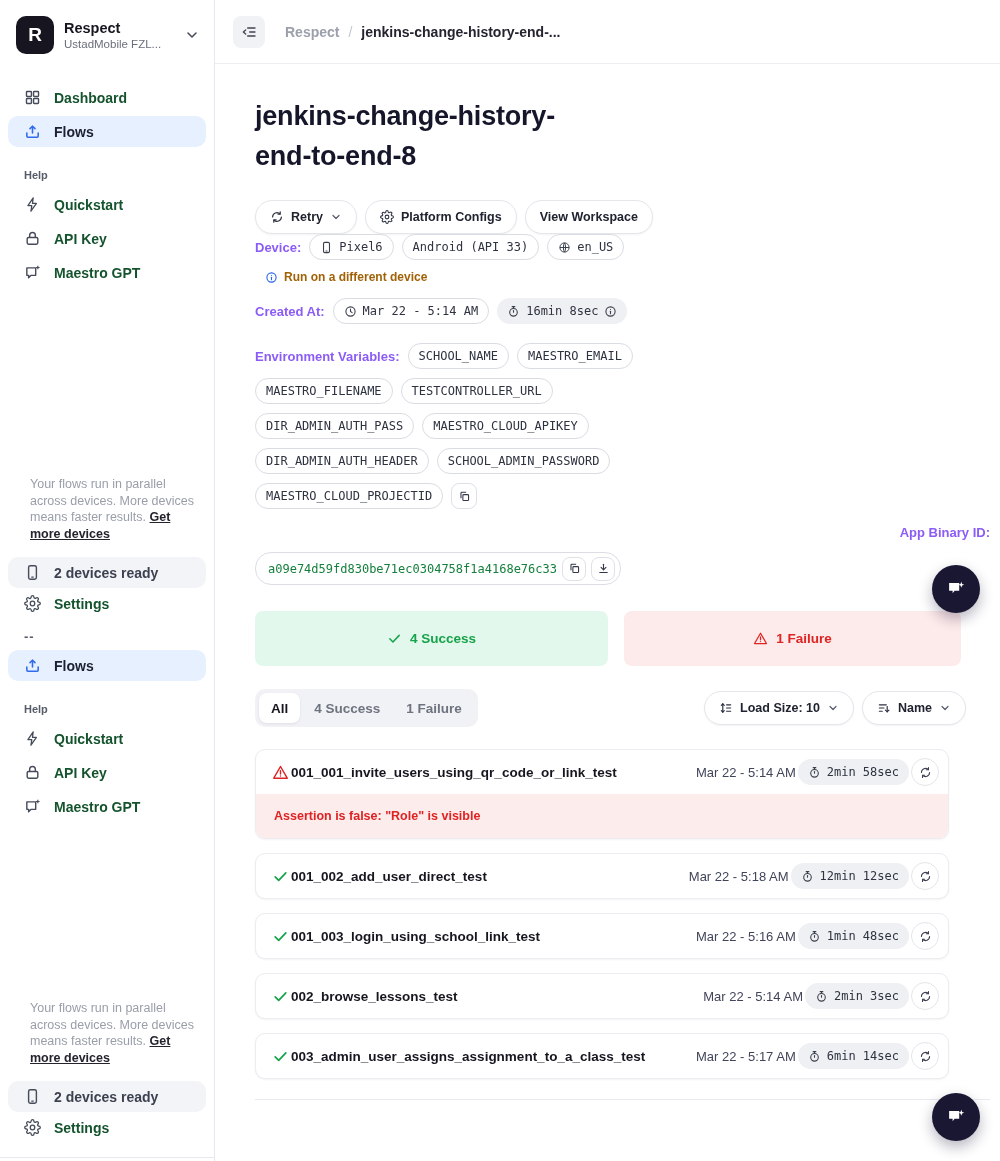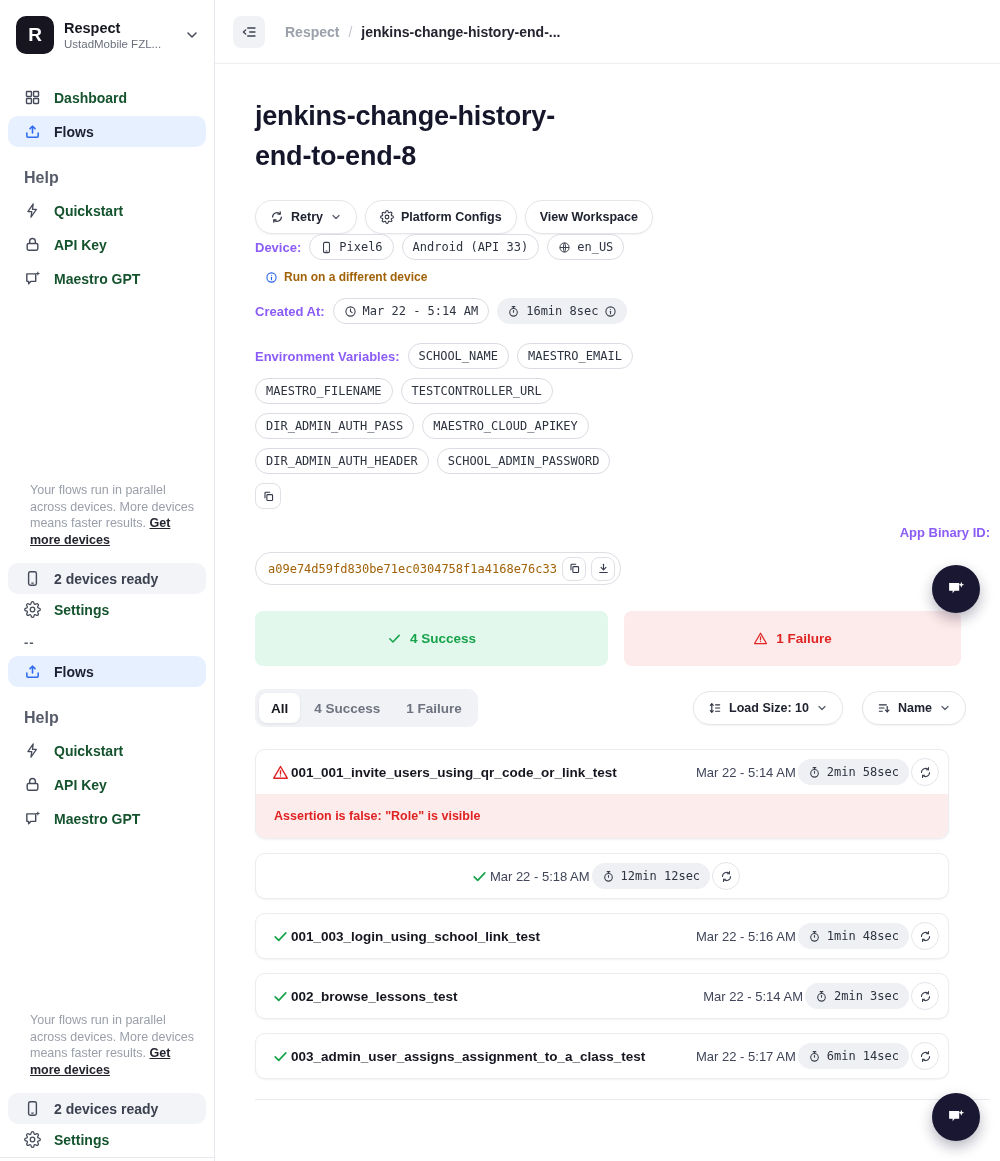--- a/index.html
+++ b/index.html
@@ -16,21 +16,21 @@
   .ws-logo { width:38px; height:38px; border-radius:10px; background:#17151f; color:#fff; display:flex; align-items:center; justify-content:center; font-weight:800; font-size:19px; flex:none; }
   .ws-meta { display:flex; flex-direction:column; min-width:0; }
   .ws-name { font-size:14.5px; font-weight:800; color:#15161f; }
   .ws-org { font-size:11.5px; color:#6a6f7b; margin-top:2px; white-space:nowrap; }
   .ws-chev { margin-left:auto; color:#4b505c; }
   .nav { margin-top:28px; }
   .nitem { display:flex; align-items:center; gap:13px; padding:7px 16px; border-radius:10px; font-size:14px; font-weight:700; color:#14532d; margin-bottom:3px; cursor:pointer; }
   .nitem .ic { width:17px; height:17px; color:#454b5a; }
   .nitem.active { background:#e7f0fe; color:#1c2030; }
   .nitem.active .ic { color:#2e6bee; }
-  .nsec { font-size:16px; font-weight:700; color:#565c69; margin:22px 0 8px 16px; }
+  .nsec { font-size:11px; font-weight:700; color:#565c69; margin:22px 0 8px 16px; }
   .promo { margin:188px 10px 0 22px; font-size:12.5px; line-height:16.5px; color:#999ea9; font-weight:500; }
   .promo .plink { color:#23242e; font-weight:700; text-decoration:underline; cursor:pointer; }
   .promo2 { margin-top:178px; }
   .devready { margin-top:15px; background:#f3f4f7; border-radius:10px; display:flex; align-items:center; gap:13px; padding:7px 16px; font-size:14px; font-weight:700; color:#3c4150; cursor:pointer; }
   .devready .ic { width:17px; height:17px; color:#454b5a; }
   .sdash { font-size:13px; font-weight:700; color:#565c69; margin:10px 0 6px 16px; letter-spacing:1px; }
   .side-bottom-line { position:absolute; left:0; right:0; bottom:3px; border-top:1px solid #e7e8ee; }
 
   
   .main { flex:1; min-width:0; display:flex; flex-direction:column; }
@@ -58,34 +58,34 @@
 
   .rundiff { display:flex; align-items:center; gap:6px; margin:2px 0 14px 10px; color:#a16207; font-size:12px; font-weight:700; cursor:pointer; }
   .rundiff .ic { width:13px; height:13px; color:#2463eb; }
 
   .env { width:384px; display:flex; flex-wrap:wrap; align-items:center; gap:9px 8px; margin-bottom:14px;margin-top:19px; }
   .sqbtn { width:26px; height:26px; border:1px solid #dfe1e6; border-radius:8px; background:#fff; display:flex; align-items:center; justify-content:center; color:#33384a; cursor:pointer; flex:none; }
   .sqbtn .ic { width:13px; height:13px; }
 
   .binlabel { margin:16px 0 12px; }
   .binbox { width:366px; height:33px; border:1px solid #dcdee4; border-radius:16px; display:flex; align-items:center; gap:5px; padding:0 5px 0 12px; }
-  .binid { font-family:"DejaVu Sans Mono", monospace; font-size:12px; color:#a16207; flex:1; white-space:nowrap; }
+  .binid { font-family:"DejaVu Sans Mono", monospace; font-size:12px; color:#15803d; flex:1; white-space:nowrap; }
   .binbox .sqbtn { width:24px; height:24px; }
 
   .banners { display:flex; gap:16px; margin-top:26px; }
   .banner { height:55px; border-radius:8px; display:flex; align-items:center; justify-content:center; gap:8px; font-size:13.5px; font-weight:700; }
   .banner .ic { width:15px; height:15px; }
   .banner.success { width:353px; background:#e2f8ec; color:#16a34a; }
   .banner.failure { width:337px; background:#fdeaea; color:#e02424; }
 
   .listbar { display:flex; justify-content:space-between; align-items:center; margin:23px 24px 0 0; }
   .tabs { background:#f1f2f5; border-radius:10px; padding:4px; display:flex; align-items:center; height:38px; gap:2px; }
   .tab { padding:0 12px; font-size:13.5px; font-weight:600; color:#6e7380; height:30px; display:flex; align-items:center; cursor:pointer; border-radius:8px; white-space:nowrap; }
   .tab.active { background:#fff; color:#15161f; font-weight:800; box-shadow:0 1px 3px rgba(0,0,0,.08); }
-  .filters { display:flex; gap:19px; }
+  .filters { display:flex; gap:8px; }
 
   .tests { width:694px; margin-top:22px; }
   .tcard { background:#fff; border:1px solid #ececf1; border-radius:10px; box-shadow:0 1px 2px rgba(16,24,40,.05); margin-bottom:14px; overflow:hidden; }
   .trow { height:44px; display:flex; align-items:center; padding:0 9px 0 16px; gap:2px; cursor:pointer;justify-content:center; }
   .trow .st { width:17px; height:17px; flex:none; }
   .st.ok { color:#16a34a; }
   .st.fail { color:#df2222; }
   .tname { font-size:13.5px; font-weight:800; color:#15161f; flex:1; white-space:nowrap; overflow:hidden; text-overflow:ellipsis; }
   .tdate { font-size:13px; color:#40455a; font-weight:500; white-space:nowrap; }
   .tdur { flex:none; }
@@ -432,20 +432,21 @@
       <div class="env">
         <span class="label">Environment Variables:</span>
         <span class="chip">SCHOOL_NAME</span>
         <span class="chip">MAESTRO_EMAIL</span>
         <span class="chip">MAESTRO_FILENAME</span>
         <span class="chip">TESTCONTROLLER_URL</span>
         <span class="chip">DIR_ADMIN_AUTH_PASS</span>
         <span class="chip">MAESTRO_CLOUD_APIKEY</span>
         <span class="chip">DIR_ADMIN_AUTH_HEADER</span>
         <span class="chip">SCHOOL_ADMIN_PASSWORD</span>
+        <span class="chip">MAESTRO_CLOUD_PROJECTID</span>
         <button class="sqbtn">
           <svg class="ic">
               <use href="#i-copy"></use>
             </svg>
         </button>
       </div>
 
       <div class="label binlabel">App Binary ID:</div>
       <div class="binbox">
         <span class="binid">a09e74d59fd830be71ec0304758f1a4168e76c33</span>
@@ -526,20 +527,21 @@
             </button>
           </div>
           <div class="terror">Assertion is false: "Role" is visible</div>
         </div>
 
         <div class="tcard">
           <div class="trow">
             <svg class="st ok">
                 <use href="#i-check"></use>
               </svg>
+            <span class="tname">001_002_add_user_direct_test</span>
             <span class="tdate">Mar 22 - 5:18 AM</span>
             <span class="pillgray tdur">
               <svg class="ic">
                   <use href="#i-timer"></use>
                 </svg>
               <span>12min 12sec</span>
             </span>
             <button class="tretry">
               <svg class="ic">
                   <use href="#i-sync"></use>

